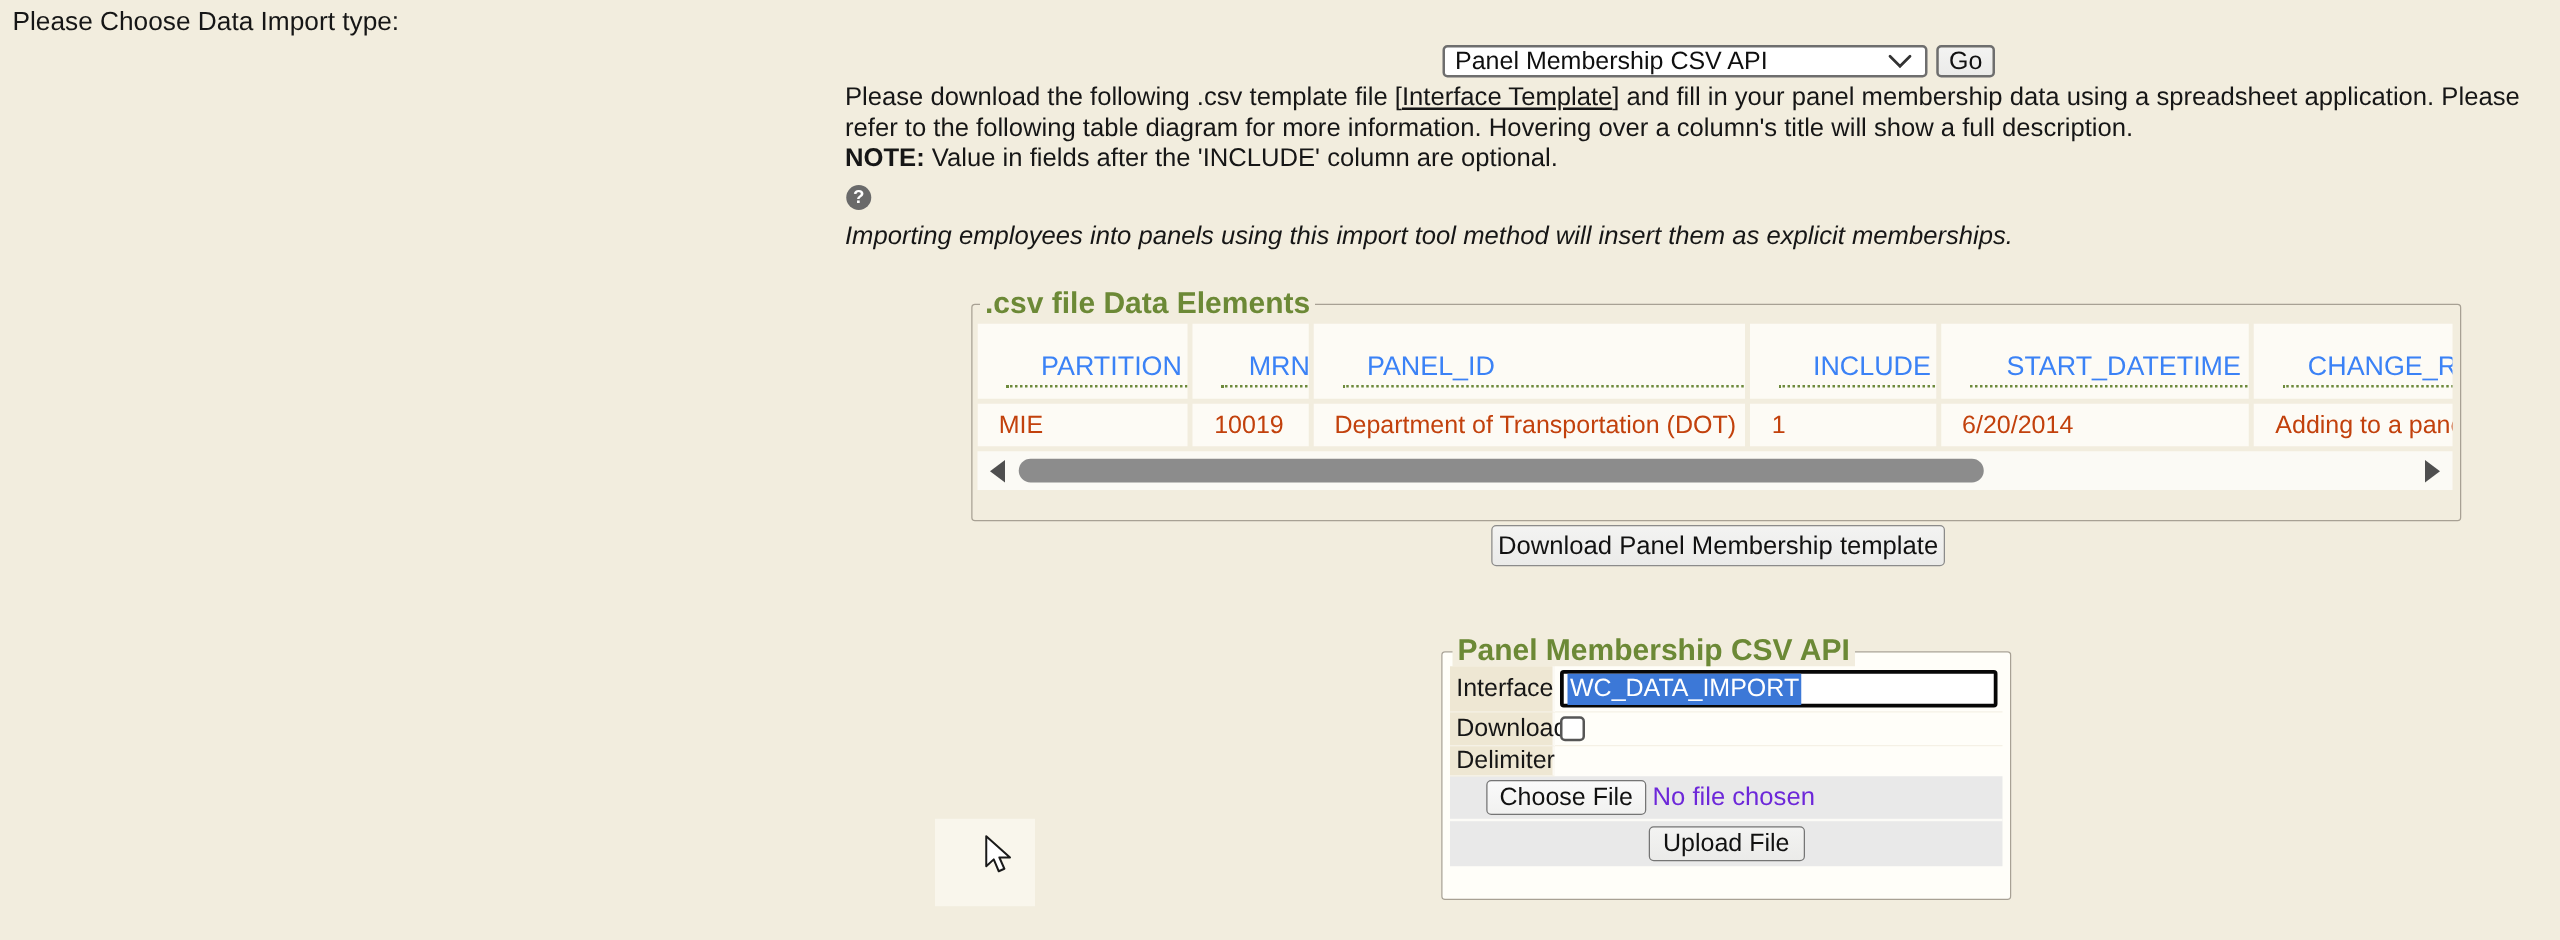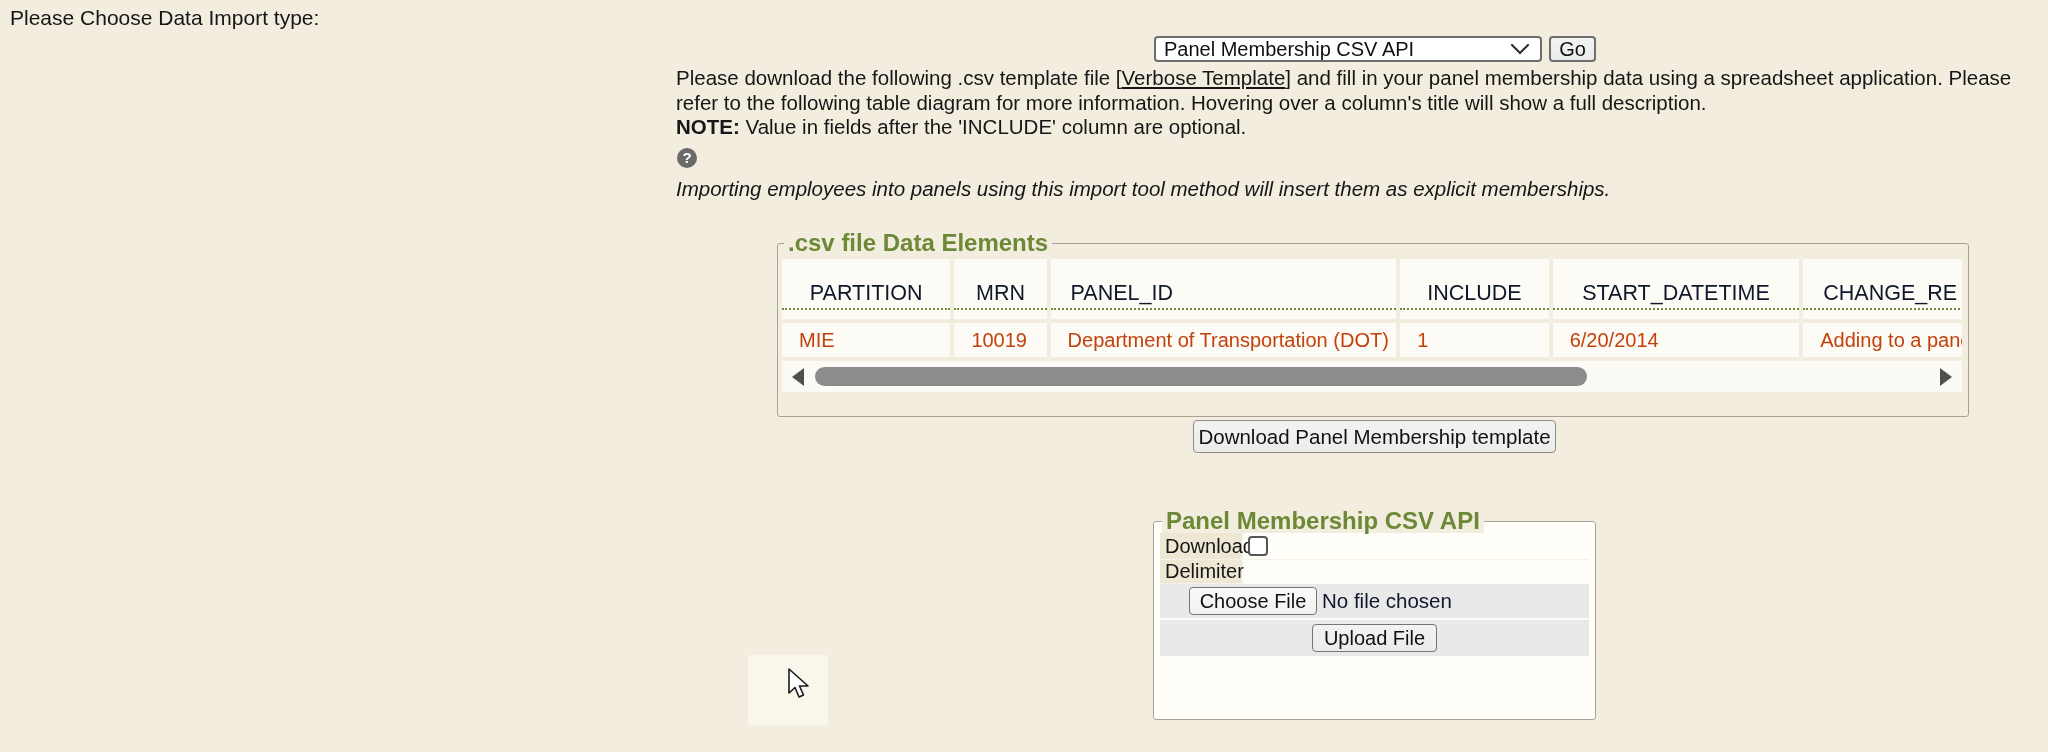--- a/index.html
+++ b/index.html
@@ -45,22 +45,22 @@
   }
   legend { color:#6c8936; font-weight:bold; font-size:24px; padding:0 4px; margin-left:2px; }
 
   .fs-elements { left:777px; top:229px; width:1192px; height:188px; padding:0 4px 0 4px; }
 
   .table-clip { width:1180px; overflow:hidden; }
   .el-table { border-collapse:separate; border-spacing:4px; table-layout:fixed; width:1330px; margin:-2px 0 0 -4px; }
   .el-table th, .el-table td { background:#fdfbf5; overflow:hidden; white-space:nowrap; }
   .el-table th { height:60px; vertical-align:bottom; padding:0 0 9px 0; font-weight:normal; cursor:help; }
   .hl {
-    display:block; width:100%; color:#0f172a; font-size:21.5px;
-    border-bottom:2px dotted #6d8a3c; padding-bottom:2px; text-align:center;
+    display:block; width:100%; color:#3b82f6; font-size:21.5px;
+    border-bottom:2px dotted #6d8a3c; padding-bottom:2px; text-align:center;margin-left:23px;
   }
   .hl.left { text-align:left; padding-left:20px; }
   .el-table td { height:34px; font-size:20px; color:#c2410c; padding-left:17px; vertical-align:middle; }
 
   .hscroll { position:relative; width:1180px; height:31px; background:#fbfaf5; margin-top:0px; }
   .tri { position:absolute; top:50%; transform:translateY(-50%); width:0; height:0; cursor:pointer; }
   .tri-left  { left:10px;  border-top:9px solid transparent; border-bottom:9px solid transparent; border-right:12px solid #4f4f4f; }
   .tri-right { right:10px; border-top:9px solid transparent; border-bottom:9px solid transparent; border-left:12px solid #4f4f4f; }
   .thumb { position:absolute; left:33px; top:6px; width:772px; height:19px; border-radius:10px; background:#8c8c8c; cursor:grab; }
 
@@ -82,42 +82,42 @@
     background:#fff; display:flex; align-items:center; padding:0 3px; cursor:text;
   }
   .sel-text { background:#3c78d7; color:#fff; font-size:20px; line-height:25px; padding:0 2px; }
 
   .checkbox { width:20px; height:20px; border:2px solid #565656; border-radius:4px; background:#fff; cursor:pointer; }
 
   .delim-select { width:151px; height:31px; border:2px solid #666; border-radius:7px; padding:0 9px; }
 
   .file-row { background:#e9e9e9; height:36px; padding-left:29px; border-bottom:2px solid #fcfbf7; gap:5px; }
   .choose-btn { width:128px; height:28px; background:linear-gradient(#fafafa,#f1f1f0); font-size:20px; border-color:#757575; }
-  .file-status { font-size:20.5px; color:#0f172a; }
+  .file-status { font-size:20.5px; color:#6d28d9; }
   .upload-row { background:#e9e9e9; height:36px; justify-content:center; }
   .upload-btn { width:125px; height:28px; font-size:20px; border-color:#757575; }
 
   .cursor-highlight { position:absolute; left:748px; top:655px; width:80px; height:70px; background:rgba(255,253,247,0.55); }
   .cursor { position:absolute; left:787px; top:668px; }
 </style>
 </head>
 <body>
 
 <div class="page-heading">Please Choose Data Import type:</div>
 
 <div class="select type-select">
   <span>Panel Membership CSV API</span>
   <svg class="chev" width="20" height="12" viewBox="0 0 20 12">
       <path d="M2 2 L10 10 L18 2" stroke="#333" stroke-width="2.2" fill="none" stroke-linecap="round"></path>
     </svg>
 </div>
 <button class="btn go-btn">Go</button>
 
 <div class="instructions">
-  <p><span>Please download the following .csv template file [</span><a class="dl-link">Verbose Template</a><span>] and fill in your panel membership data using a spreadsheet application. Please refer to the following table diagram for more information. Hovering over a column's title will show a full description.</span></p>
+  <p><span>Please download the following .csv template file [</span><a class="dl-link">Interface Template</a><span>] and fill in your panel membership data using a spreadsheet application. Please refer to the following table diagram for more information. Hovering over a column's title will show a full description.</span></p>
   <p><span class="bold">NOTE:</span><span> Value in fields after the 'INCLUDE' column are optional.</span></p>
   <p><span class="help-icon">
         <span>?</span>
       </span></p>
   <p class="italic-line">Importing employees into panels using this import tool method will insert them as explicit memberships.</p>
 </div>
 
 <fieldset class="fs-elements">
   <legend>.csv file Data Elements</legend>
   <div class="table-clip">
@@ -168,20 +168,28 @@
     <span class="tri tri-right"></span>
   </div>
 </fieldset>
 
 <button class="btn dl-btn">Download Panel Membership template</button>
 
 <fieldset class="fs-api">
   <legend>Panel Membership CSV API</legend>
   <div class="form-grid">
     <div class="frow">
+      <div class="flabel">Interface</div>
+      <div class="fval">
+        <div class="text-input">
+          <span class="sel-text">WC_DATA_IMPORT</span>
+        </div>
+      </div>
+    </div>
+    <div class="frow">
       <div class="flabel">Download</div>
       <div class="fval">
         <span class="checkbox"></span>
       </div>
     </div>
     <div class="frow">
       <div class="flabel">Delimiter</div>
     </div>
     <div class="frow file-row">
       <button class="btn choose-btn">Choose File</button>

